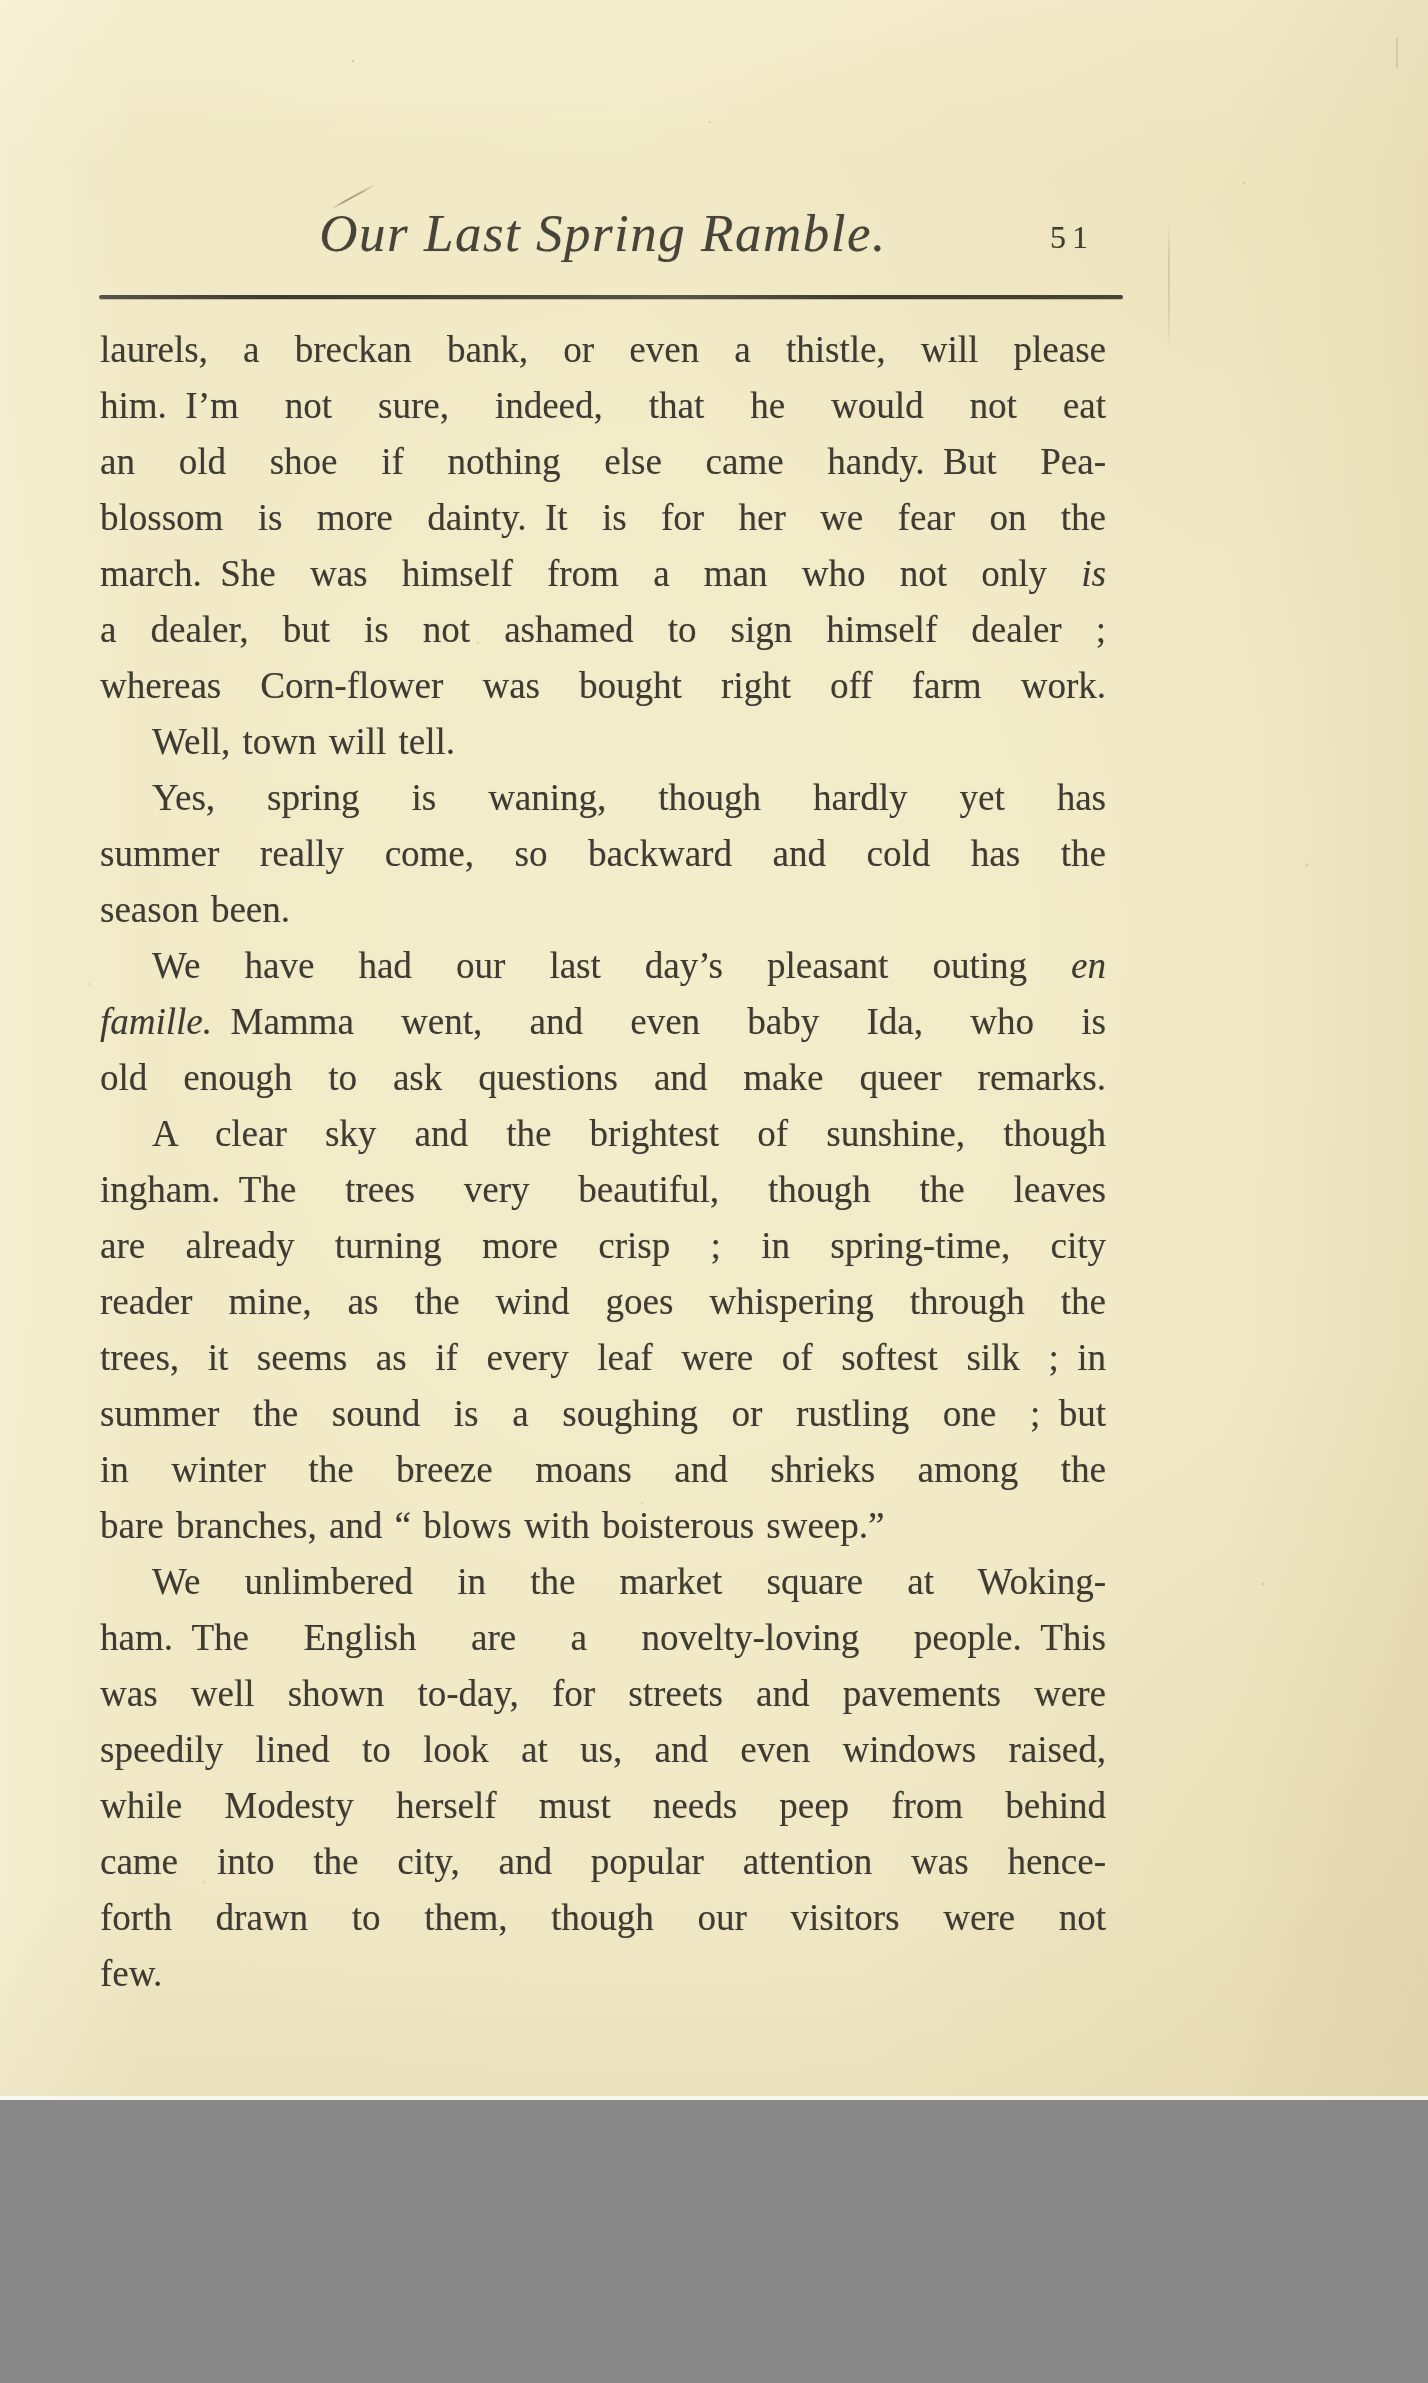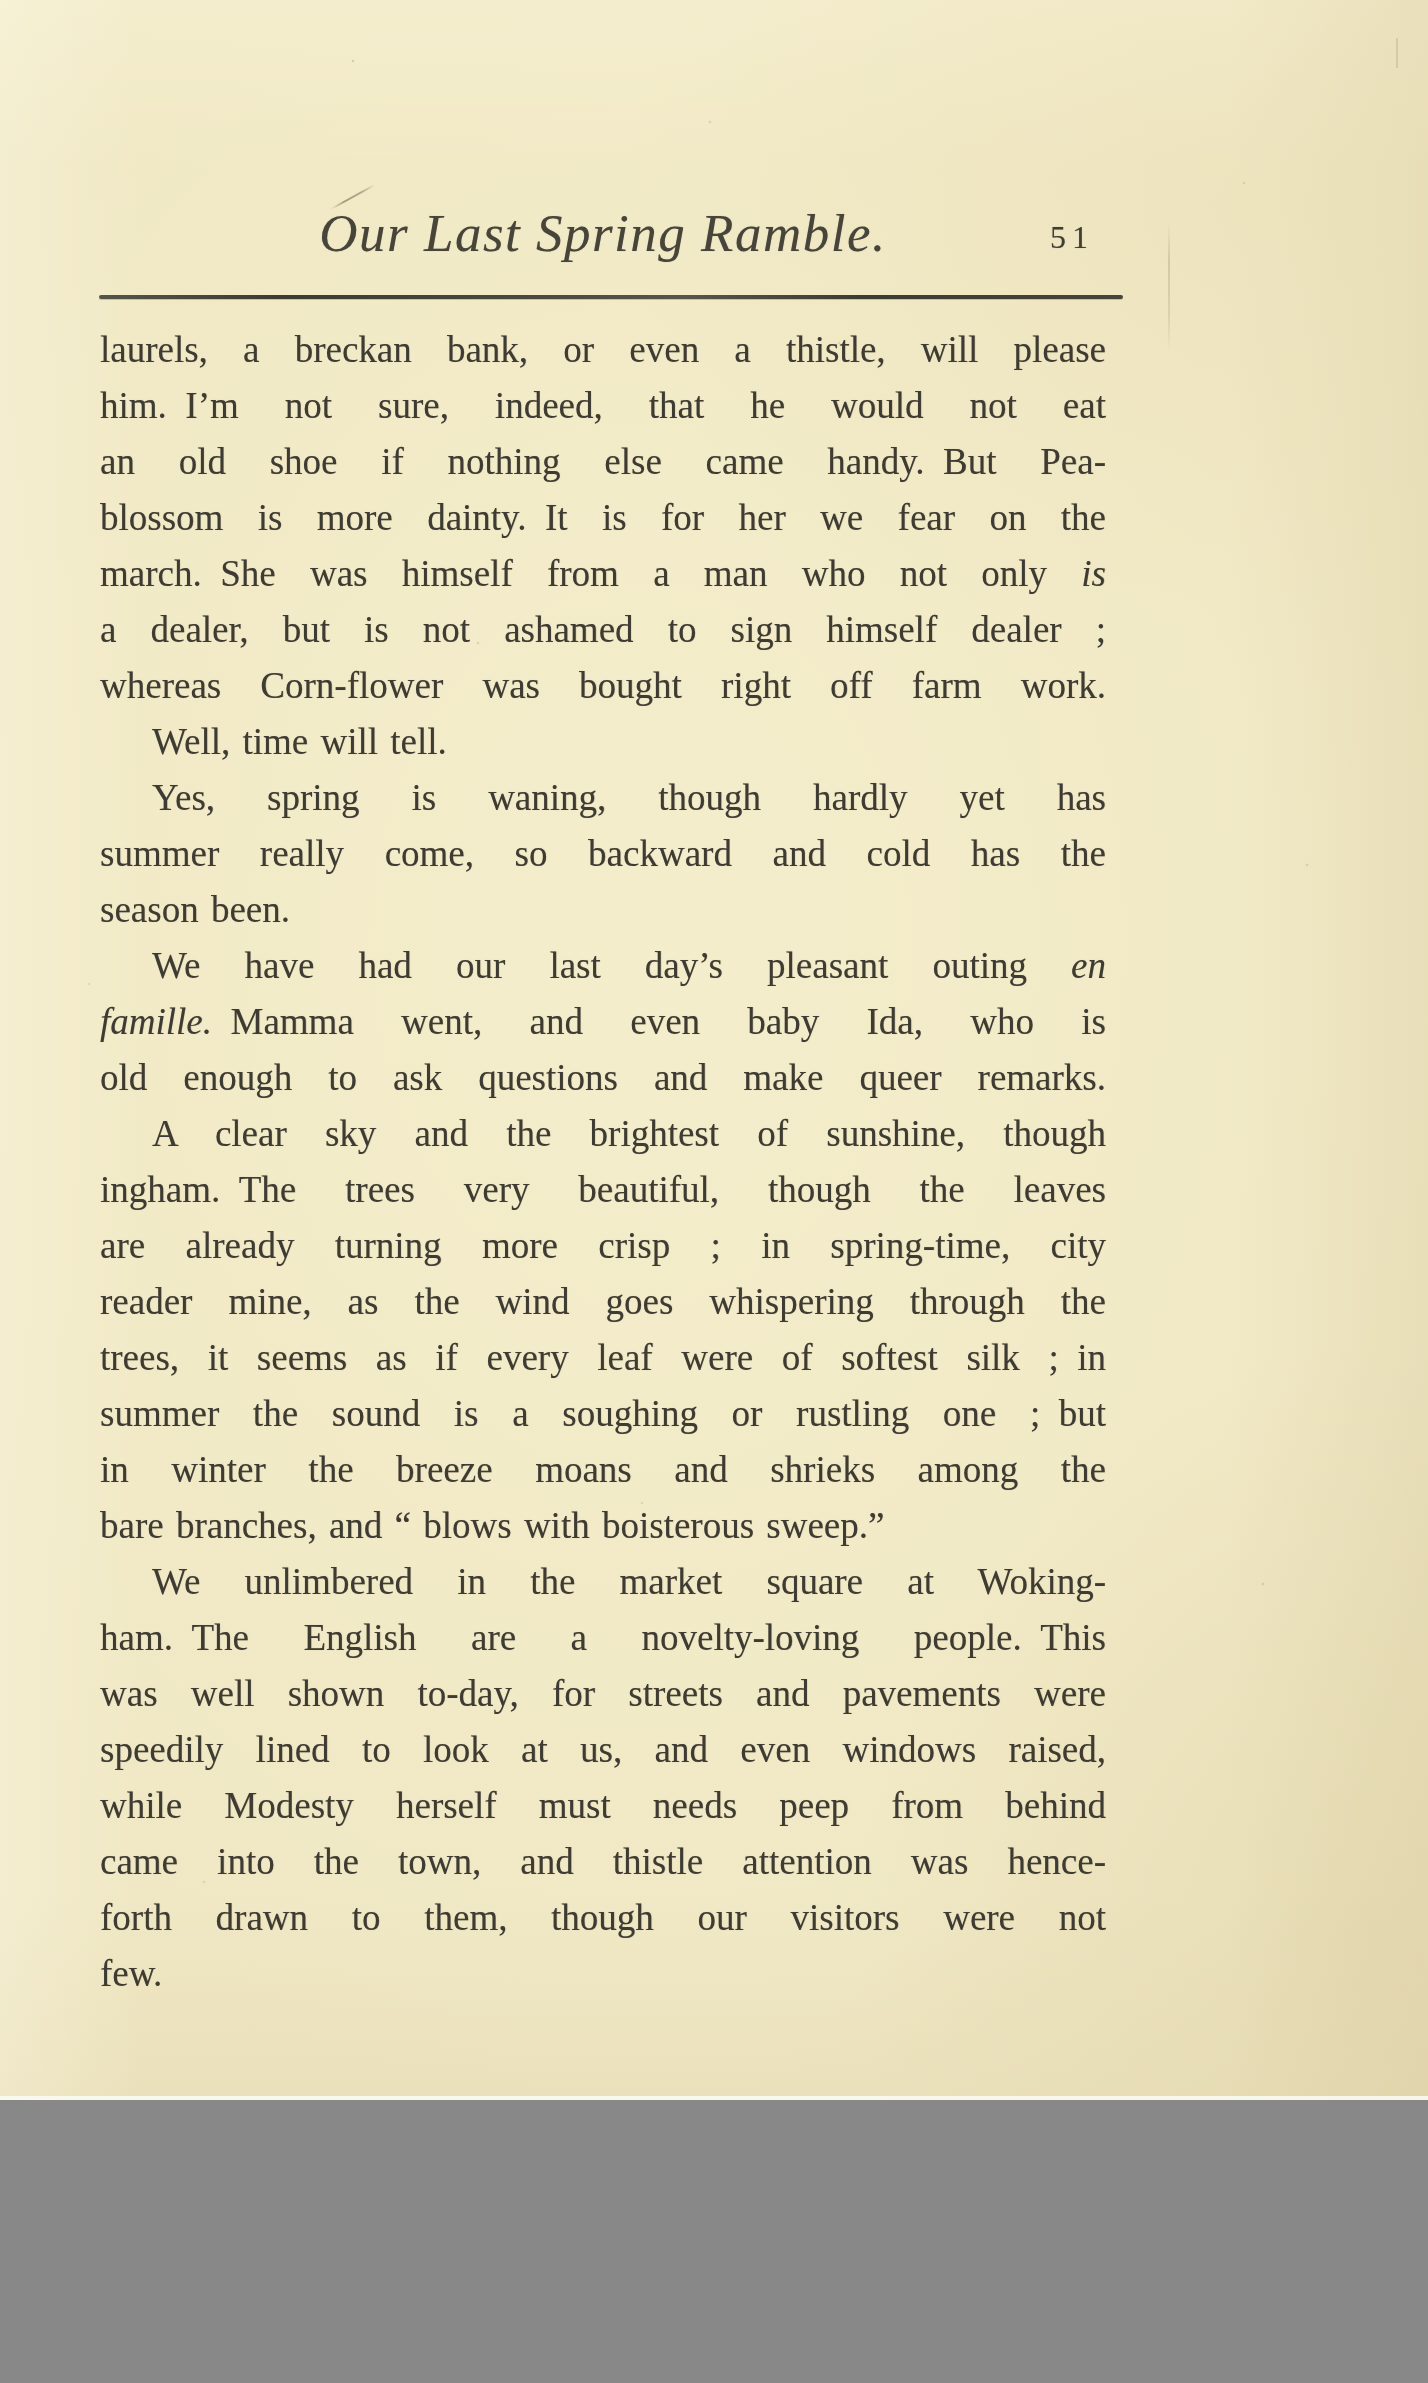--- a/index.html
+++ b/index.html
@@ -120,21 +120,21 @@
       <div class="para">
         <div class="line"><span>laurels, a breckan bank, or even a thistle, will please</span></div>
         <div class="line"><span>him. I’m not sure, indeed, that he would not eat</span></div>
         <div class="line"><span>an old shoe if nothing else came handy. But Pea-</span></div>
         <div class="line"><span>blossom is more dainty. It is for her we fear on the</span></div>
         <div class="line"><span>march. She was himself from a man who not only </span><span class="it">is</span></div>
         <div class="line"><span>a dealer, but is not ashamed to sign himself dealer ;</span></div>
         <div class="line"><span>whereas Corn-flower was bought right off farm work.</span></div>
       </div>
       <div class="para">
-        <div class="line indent short"><span>Well, time will tell.</span></div>
+        <div class="line indent short"><span>Well, town will tell.</span></div>
       </div>
       <div class="para">
         <div class="line indent"><span>Yes, spring is waning, though hardly yet has</span></div>
         <div class="line"><span>summer really come, so backward and cold has the</span></div>
         <div class="line short"><span>season been.</span></div>
       </div>
       <div class="para">
         <div class="line indent"><span>We have had our last day’s pleasant outing </span><span class="it">en</span></div>
         <div class="line"><span class="it">famille.</span><span> Mamma went, and even baby Ida, who is</span></div>
         <div class="line"><span>old enough to ask questions and make queer remarks.</span></div>
@@ -148,21 +148,21 @@
         <div class="line"><span>summer the sound is a soughing or rustling one ; but</span></div>
         <div class="line"><span>in winter the breeze moans and shrieks among the</span></div>
         <div class="line short"><span>bare branches, and “ blows with boisterous sweep.”</span></div>
       </div>
       <div class="para">
         <div class="line indent"><span>We unlimbered in the market square at Woking-</span></div>
         <div class="line"><span>ham. The English are a novelty-loving people. This</span></div>
         <div class="line"><span>was well shown to-day, for streets and pavements were</span></div>
         <div class="line"><span>speedily lined to look at us, and even windows raised,</span></div>
         <div class="line"><span>while Modesty herself must needs peep from behind</span></div>
-        <div class="line"><span>came into the town, and thistle attention was hence-</span></div>
+        <div class="line"><span>came into the city, and popular attention was hence-</span></div>
         <div class="line"><span>forth drawn to them, though our visitors were not</span></div>
         <div class="line short"><span>few.</span></div>
       </div>
     </main>
 
   <div class="smudge"></div>
   <div class="bottom-edge"></div>
 </div>
 
 </body></html>

